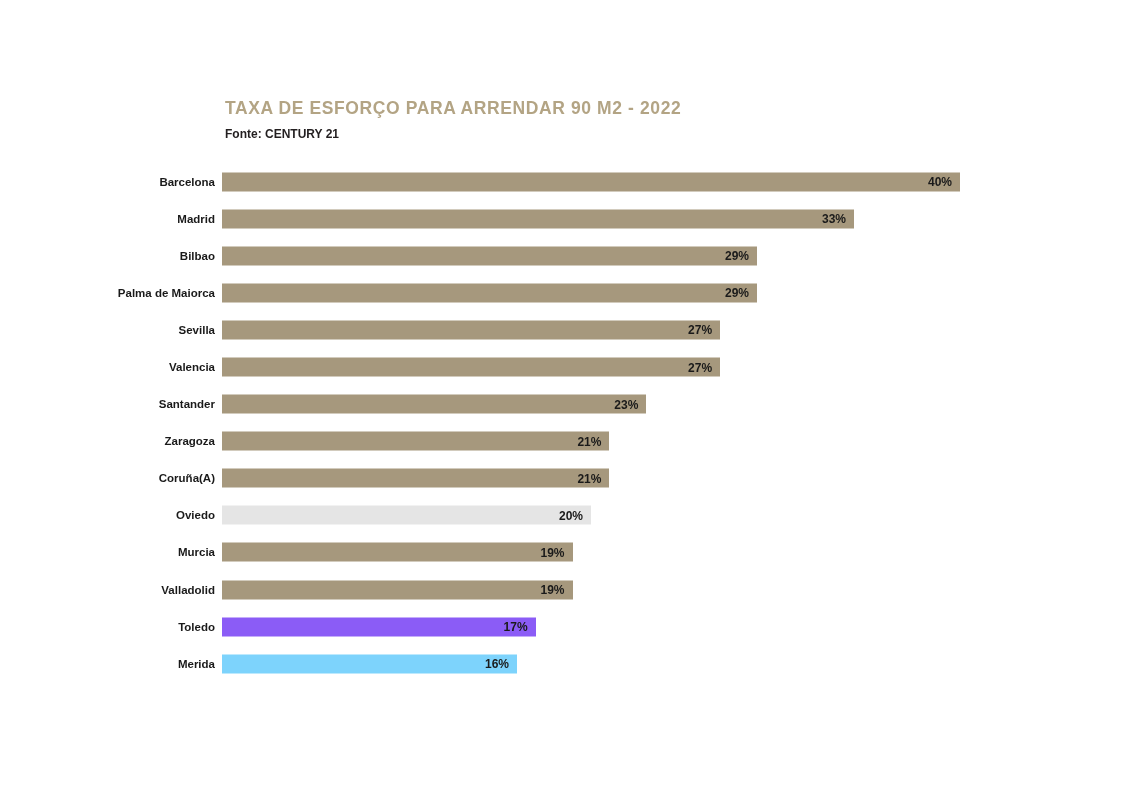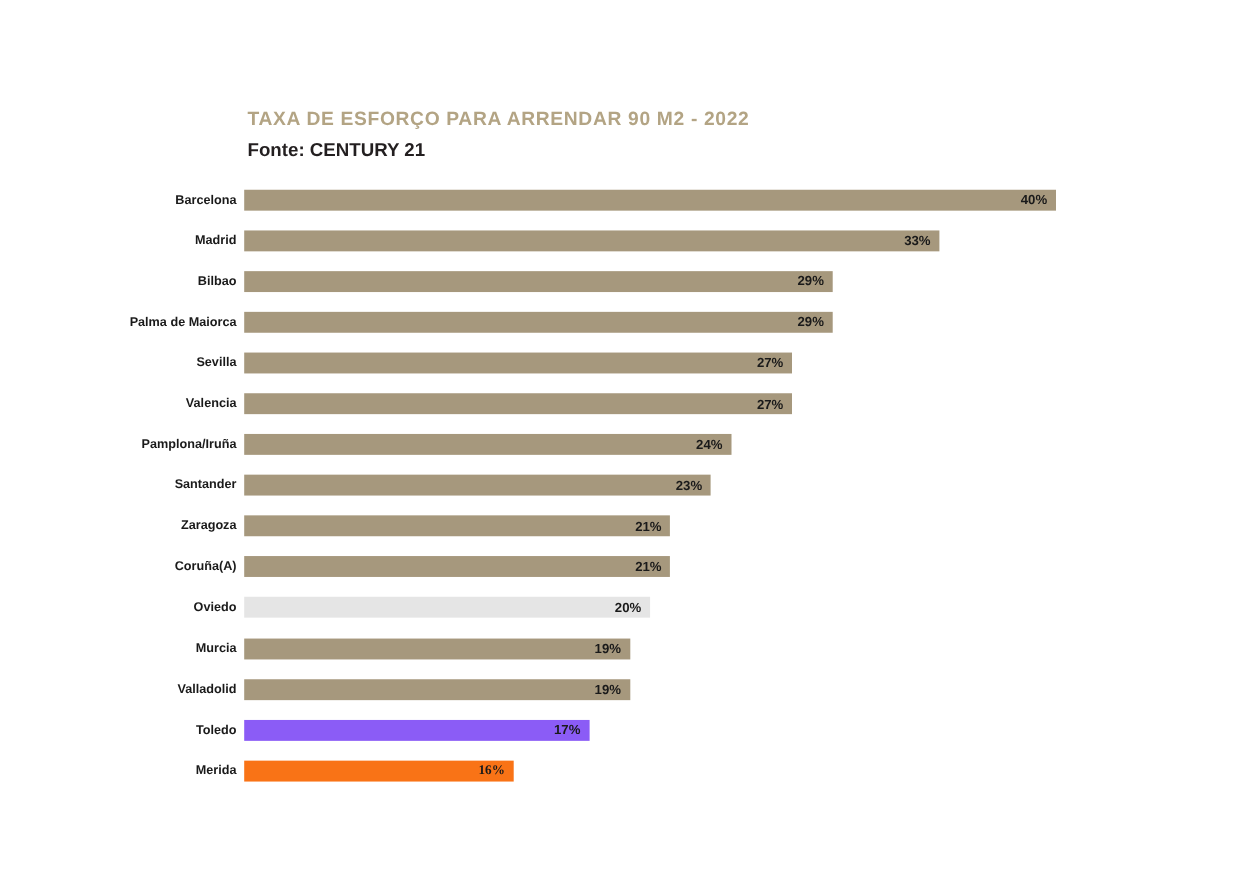--- a/index.html
+++ b/index.html
@@ -32,21 +32,21 @@
   }
   .chart-title {
     font-size: 17.5px;
     font-weight: bold;
     letter-spacing: 0.6px;
     color: #b3a484;
     margin: 0;
     white-space: nowrap;
   }
   .chart-subtitle {
-    font-size: 17px;
+    font-size: 12px;
     font-weight: bold;
     color: #231f20;
     margin: 8px 0 0 0;
     white-space: nowrap;
   }
   .plot {
     position: absolute;
     left: 0px;
     top: 163px;
     width: 1140px;
@@ -144,28 +144,20 @@
         </div>
         <div class="row">
           <div class="cat-label">Valencia</div>
           <div class="bar-wrap">
             <div class="bar" style="width: 498.15px; background: rgb(166, 152, 125);">
               <span class="bar-value">27%</span>
             </div>
           </div>
         </div>
         <div class="row">
-          <div class="cat-label">Pamplona/Iruña</div>
-          <div class="bar-wrap">
-            <div class="bar" style="width: 442.8px; background: rgb(166, 152, 125);">
-              <span class="bar-value">24%</span>
-            </div>
-          </div>
-        </div>
-        <div class="row">
           <div class="cat-label">Santander</div>
           <div class="bar-wrap">
             <div class="bar" style="width: 424.35px; background: rgb(166, 152, 125);">
               <span class="bar-value">23%</span>
             </div>
           </div>
         </div>
         <div class="row">
           <div class="cat-label">Zaragoza</div>
           <div class="bar-wrap">
@@ -210,21 +202,21 @@
           <div class="cat-label">Toledo</div>
           <div class="bar-wrap">
             <div class="bar" style="width: 313.65px; background: #8b5cf6;">
               <span class="bar-value">17%</span>
             </div>
           </div>
         </div>
         <div class="row">
           <div class="cat-label">Merida</div>
           <div class="bar-wrap">
-            <div class="bar" style="width: 245px; background: #f97316; font-family: Liberation Serif, serif;">
+            <div class="bar" style="width: 295px; background: #7dd3fc;">
               <span class="bar-value">16%</span>
             </div>
           </div>
         </div>
       </div>
 
   </div>
 </div>
 
 </body></html>

